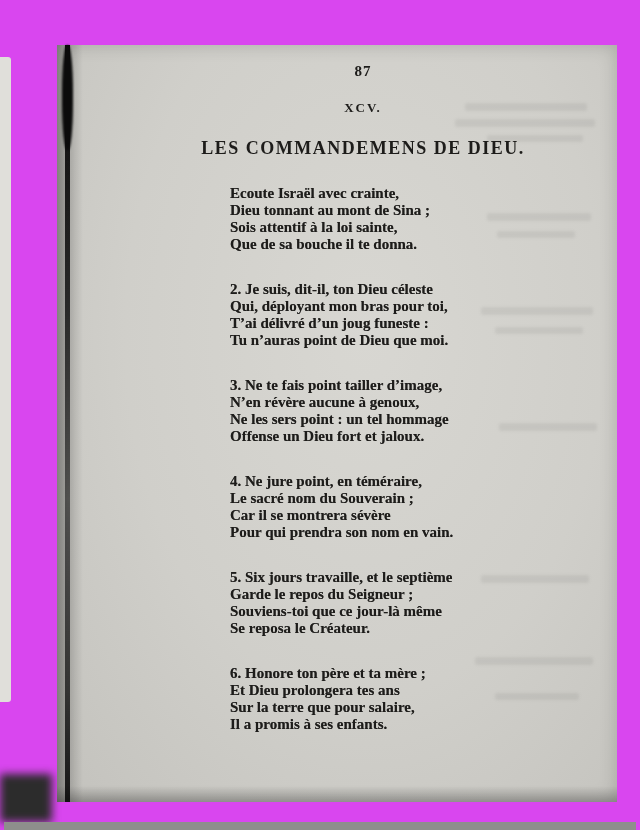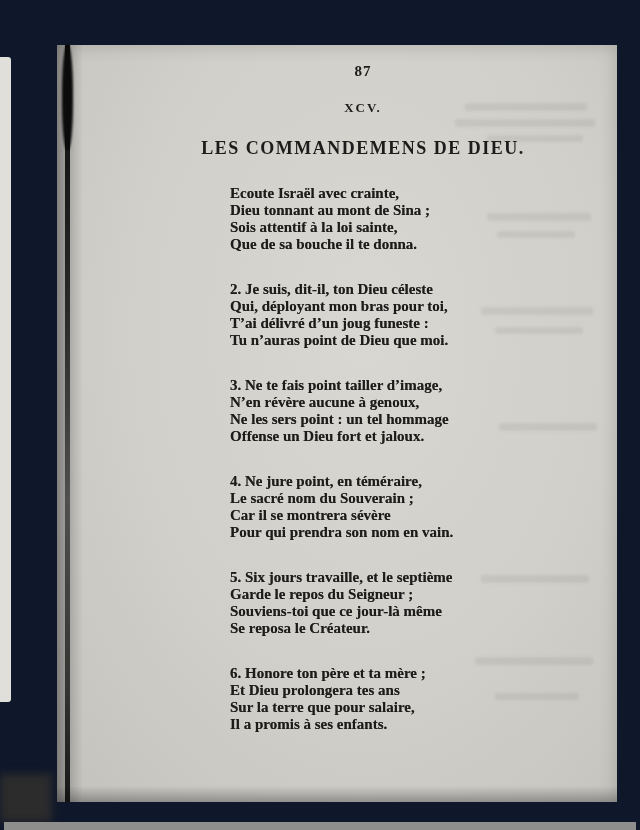--- a/index.html
+++ b/index.html
@@ -8,21 +8,21 @@
     width: 640px;
     height: 830px;
     background: #040404;
     overflow: hidden;
     font-family: "Liberation Serif", "DejaVu Serif", serif;
   }
   .scan {
     position: relative;
     width: 640px;
     height: 830px;
-    background: #0f172a;
+    background: #d946ef;
   }
   
   .left-sliver {
     position: absolute;
     left: 0;
     top: 57px;
     width: 11px;
     height: 645px;
     background: #e0dfda;
     border-radius: 0 3px 3px 0;

